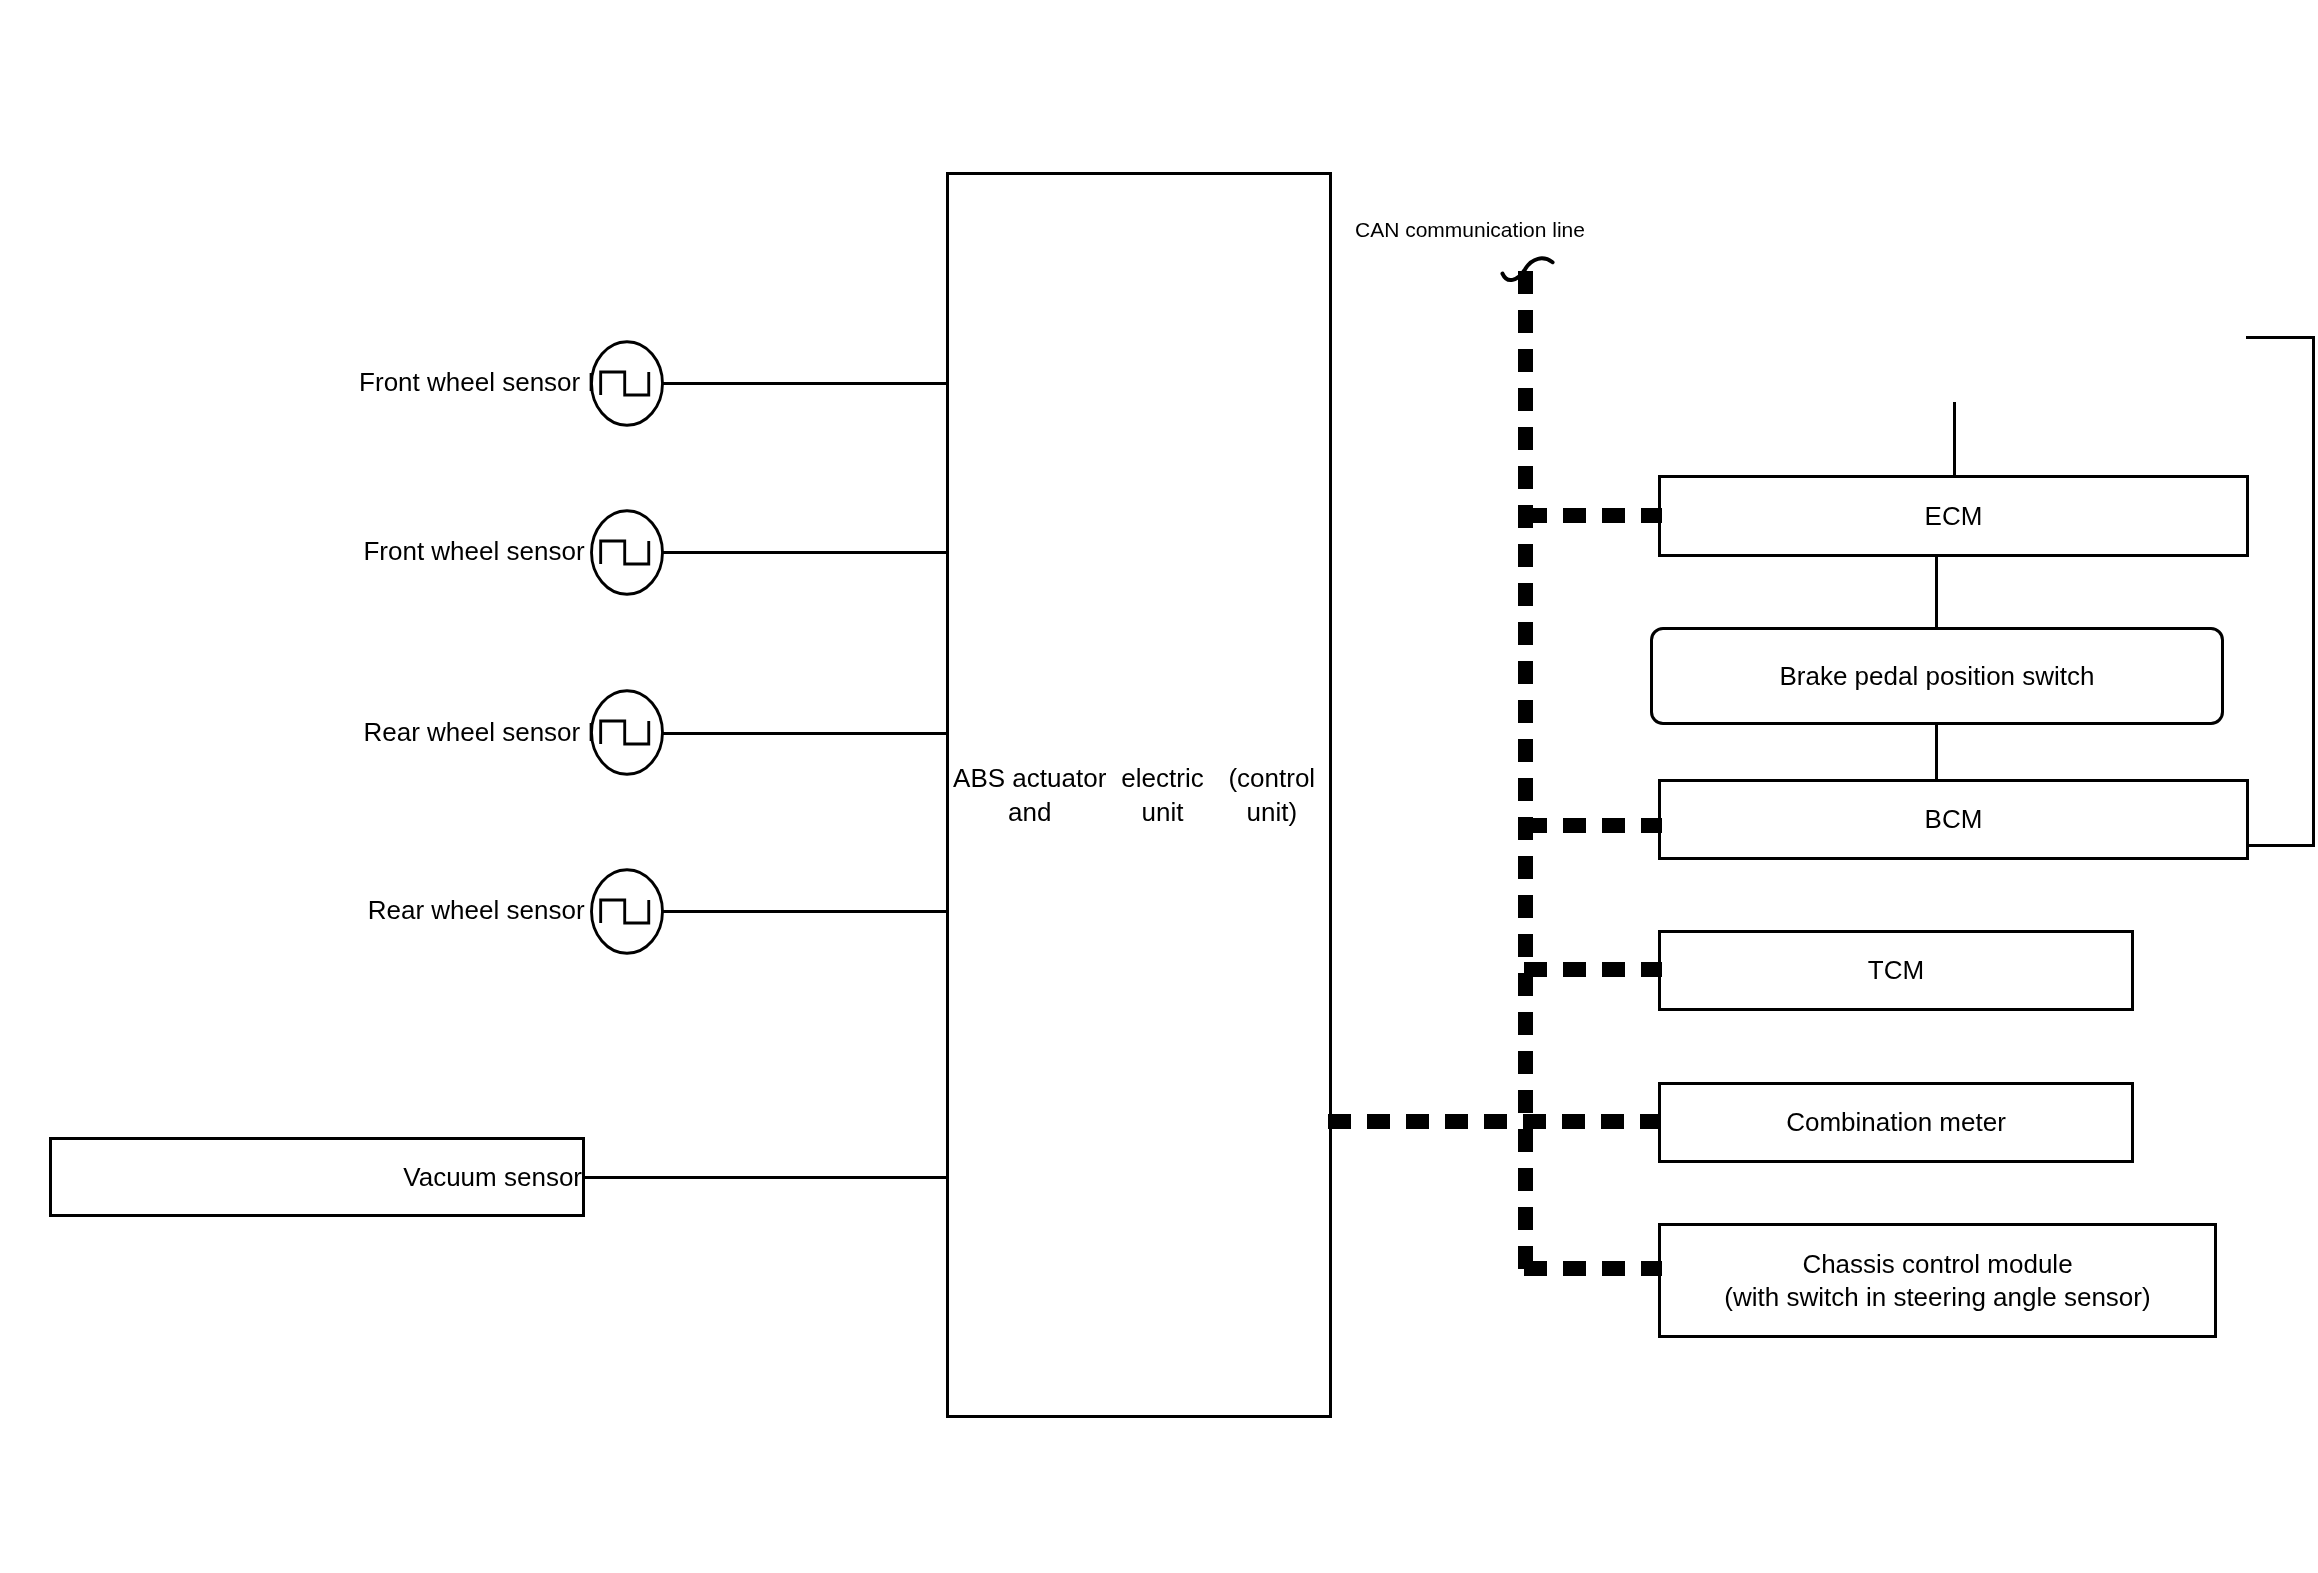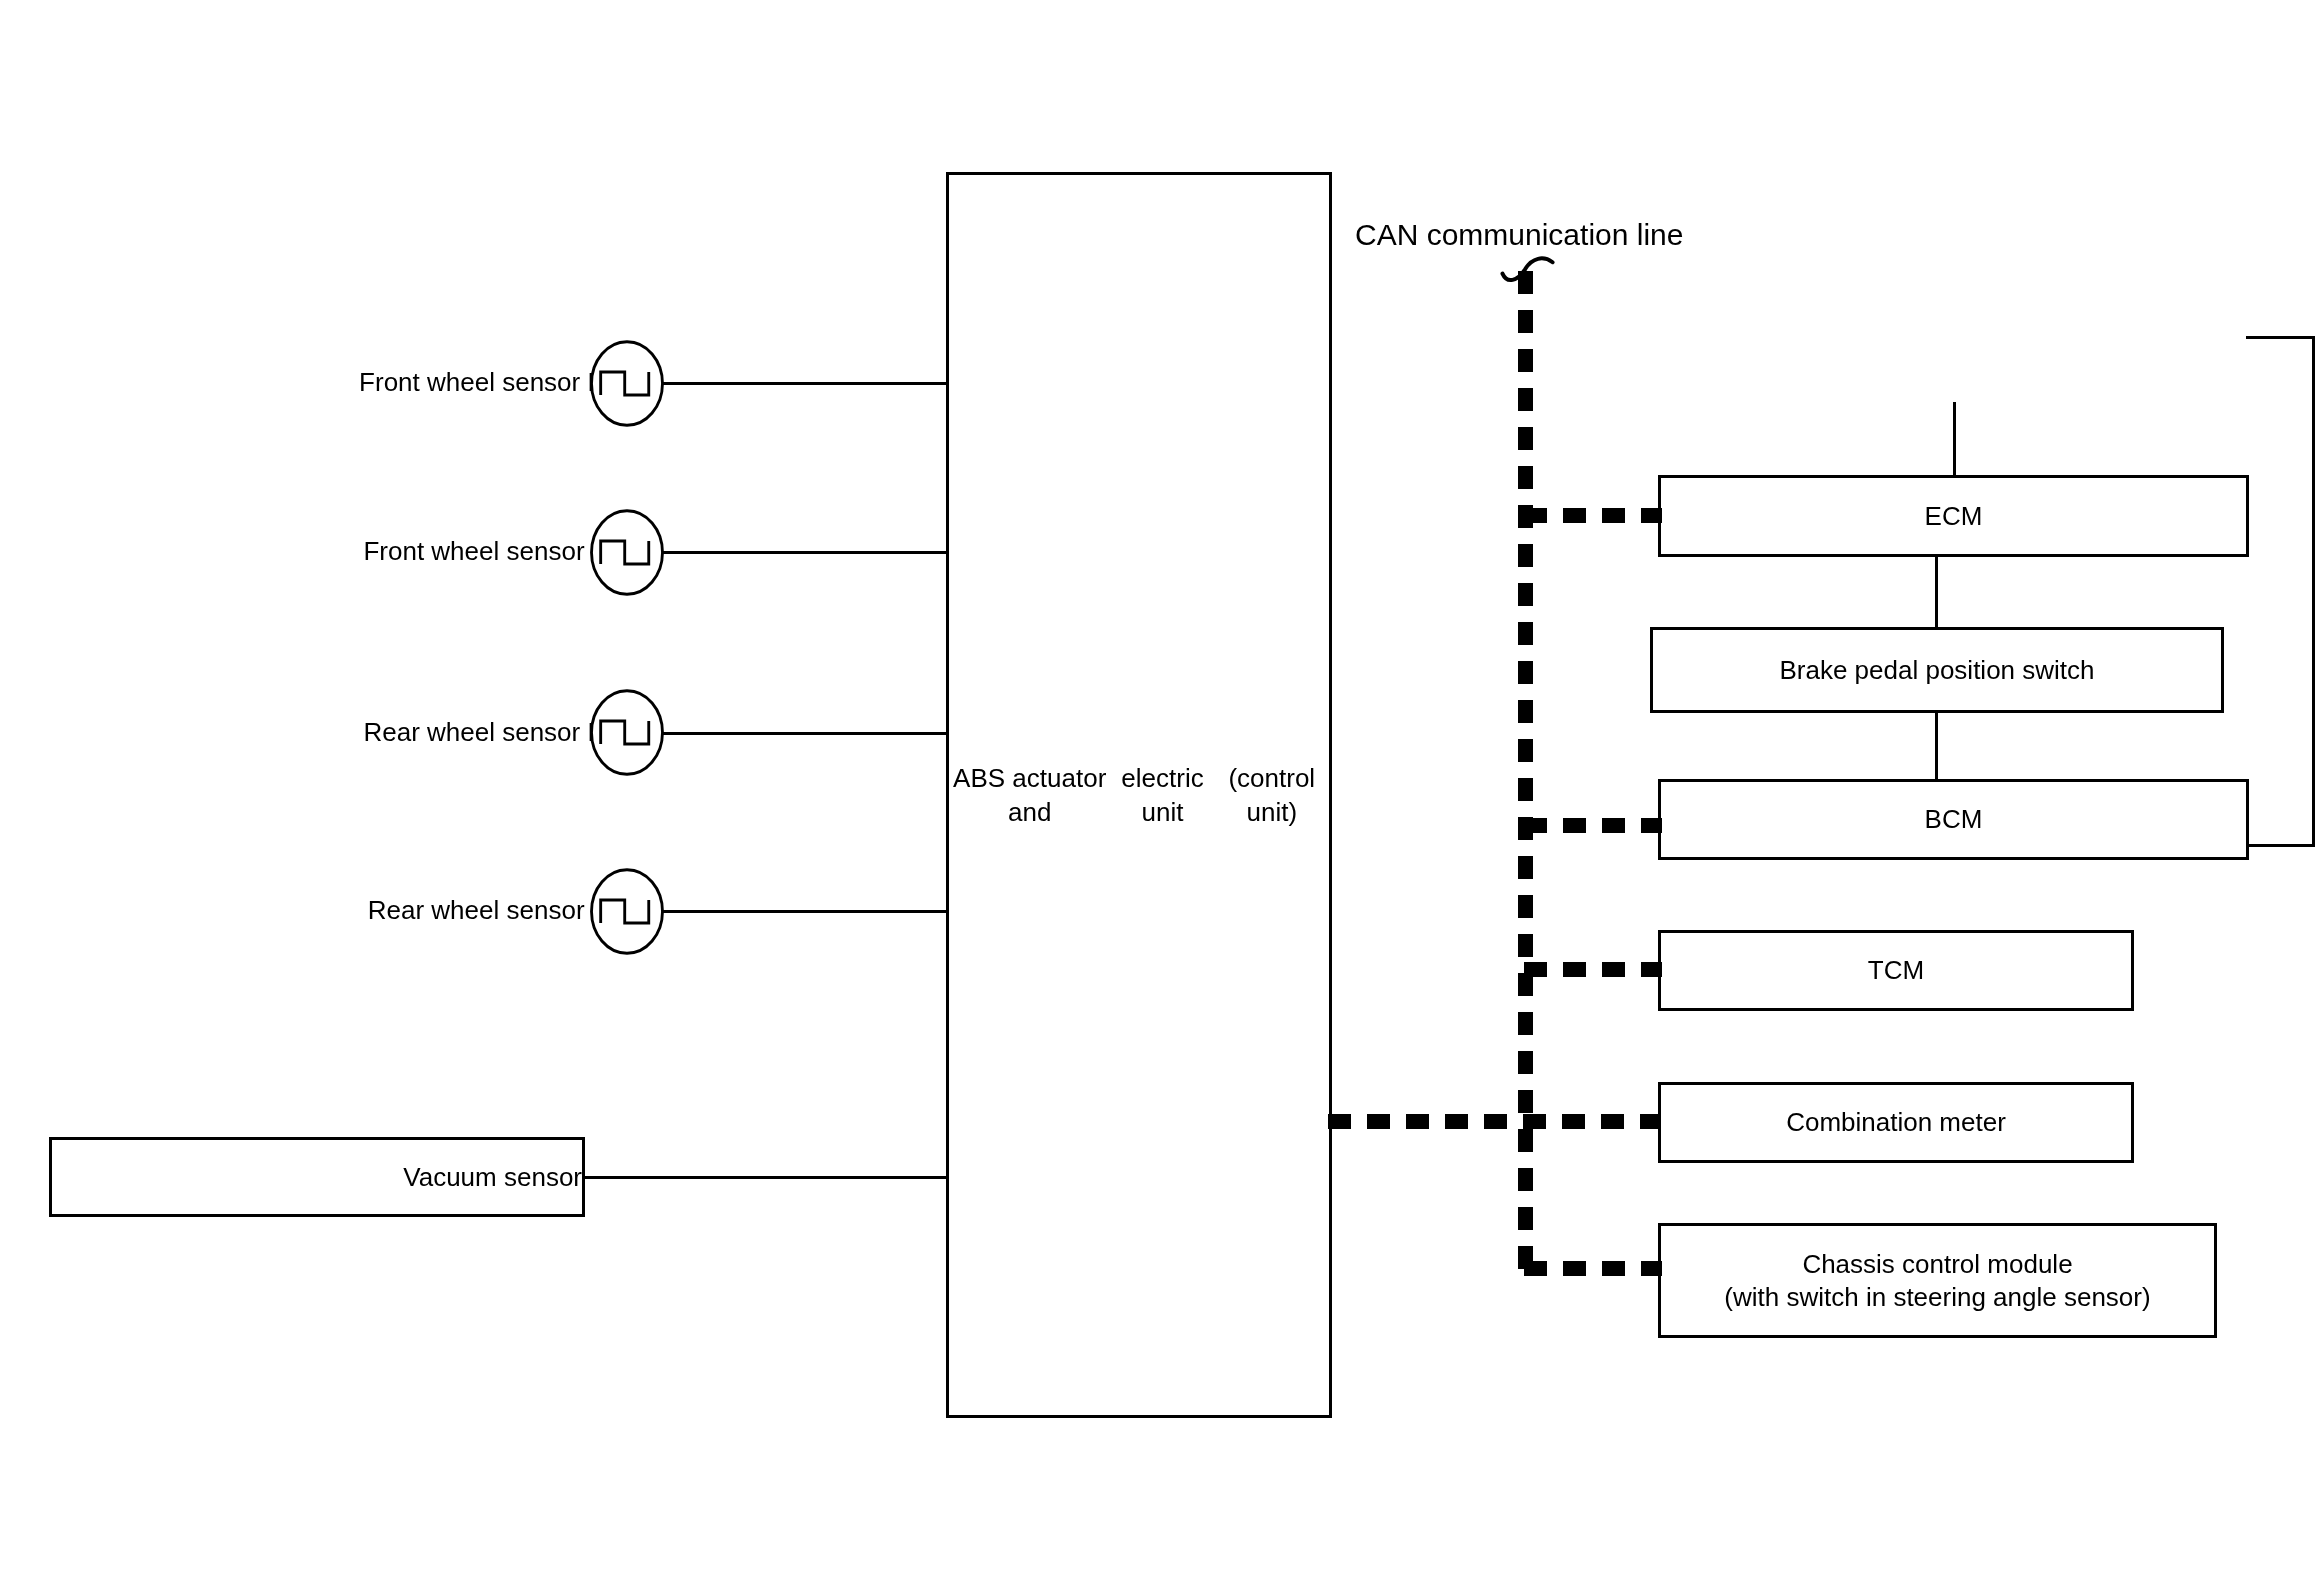--- a/index.html
+++ b/index.html
@@ -73,21 +73,21 @@
       #fff 23px, #fff 39px
     );
   }
   .can-cap{
     position:absolute;
     z-index:8;
   }
   .can-cap svg{display:block;}
   .can-caption{
     position:absolute;
-    font-size:30px;
+    font-size:21px;
     white-space:nowrap;
     z-index:8;
   }
   .abs-text{
     font-size:26px;
     line-height:1.32;
   }
 </style>
 </head>
 <body>
@@ -155,21 +155,21 @@
   <div class="can-h" style="left:1524px;top:508px;width:138px;"></div>
   <div class="can-h" style="left:1524px;top:818px;width:138px;"></div>
   <div class="can-h" style="left:1524px;top:962px;width:138px;"></div>
   <div class="can-h" style="left:1524px;top:1261px;width:138px;"></div>
 
 
   <div class="box" style="left:1658px;top:475px;width:591px;height:82px;">
     <span>ECM</span>
   </div>
 
-  <div class="box" style="left:1650px;top:627px;width:574px;height:86px;">
+  <div class="box" style="left:1650px;top:627px;width:574px;height:98px;border-radius:13px;">
     <span>Brake pedal position switch</span>
   </div>
 
   <div class="box" style="left:1658px;top:779px;width:591px;height:81px;">
     <span>BCM</span>
   </div>
 
   <div class="box" style="left:1658px;top:930px;width:476px;height:81px;">
     <span>TCM</span>
   </div>

